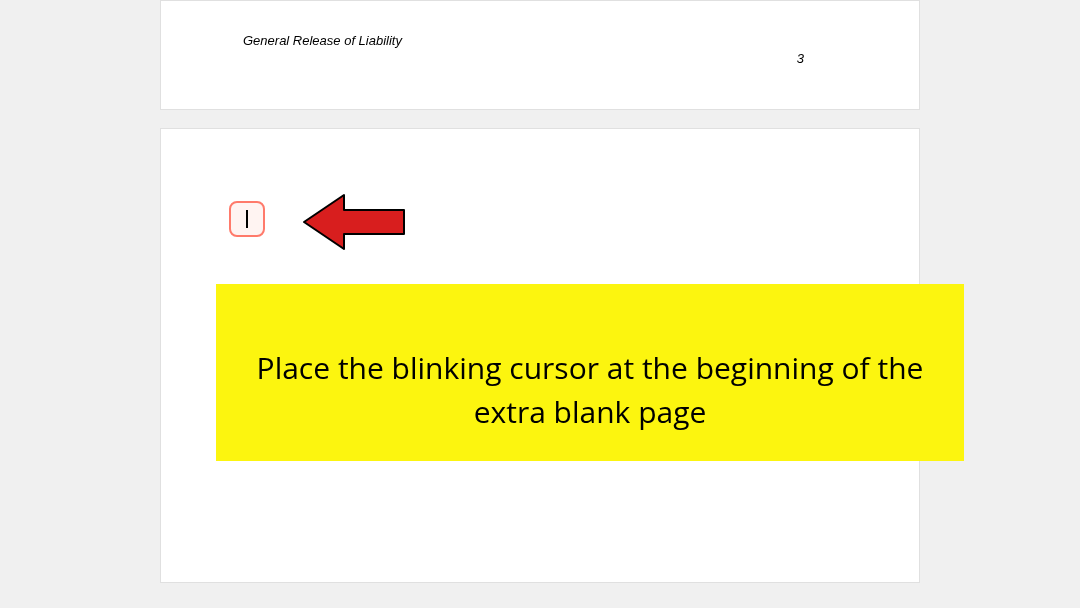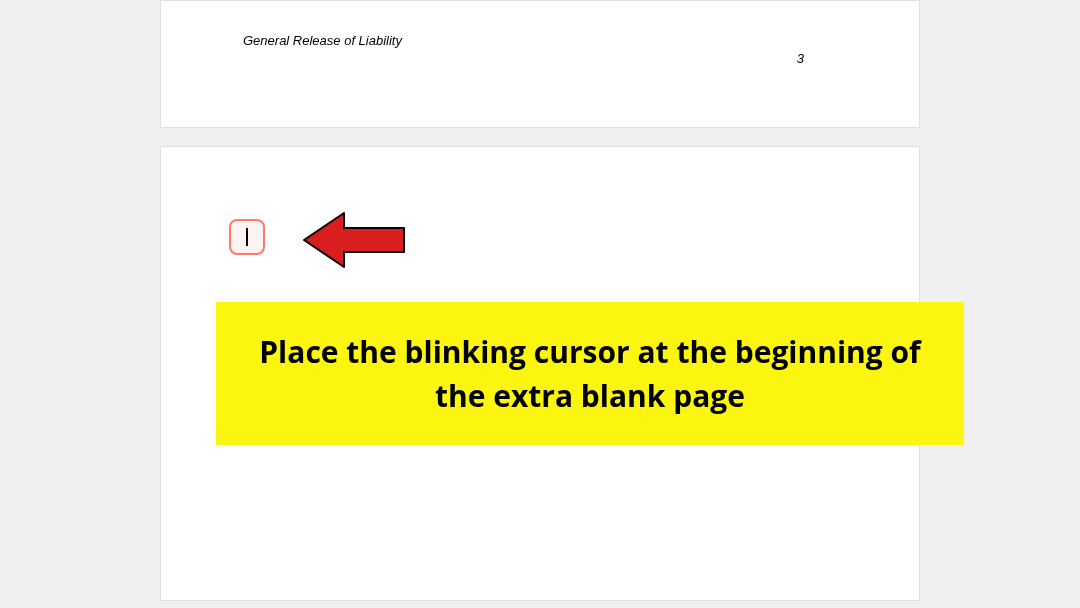--- a/index.html
+++ b/index.html
@@ -18,21 +18,21 @@
       justify-content: center;
       background: #f0f0f0;
     }
     .page-area {
       width: 760px;
       position: relative;
     }
     .page-top {
       background: #fff;
       width: 100%;
-      height: 128px;
+      height: 110px;
       border: 1px solid #e0e0e0;
       position: relative;
     }
     .header-text {
       position: absolute;
       top: 32px;
       left: 82px;
       font-style: italic;
       font-size: 13px;
       color: #000;
@@ -84,23 +84,24 @@
       top: 155px;
       left: 55px;
       right: -45px;
       background: #fcf50f;
       padding: 28px 40px;
       text-align: center;
     }
     .instruction-text {
       font-family: 'Segoe UI', 'Open Sans', Arial, sans-serif;
       font-size: 30px;
-      font-weight: 700;
+      font-weight: 400;
       color: #000;
       line-height: 1.45;
+      margin-top: 34px;
     }
   </style>
 </head>
 <body>
 
 <div class="container">
   <div class="page-area">
 
     <div class="page-top">
       <div class="header-text">General Release of Liability</div>

